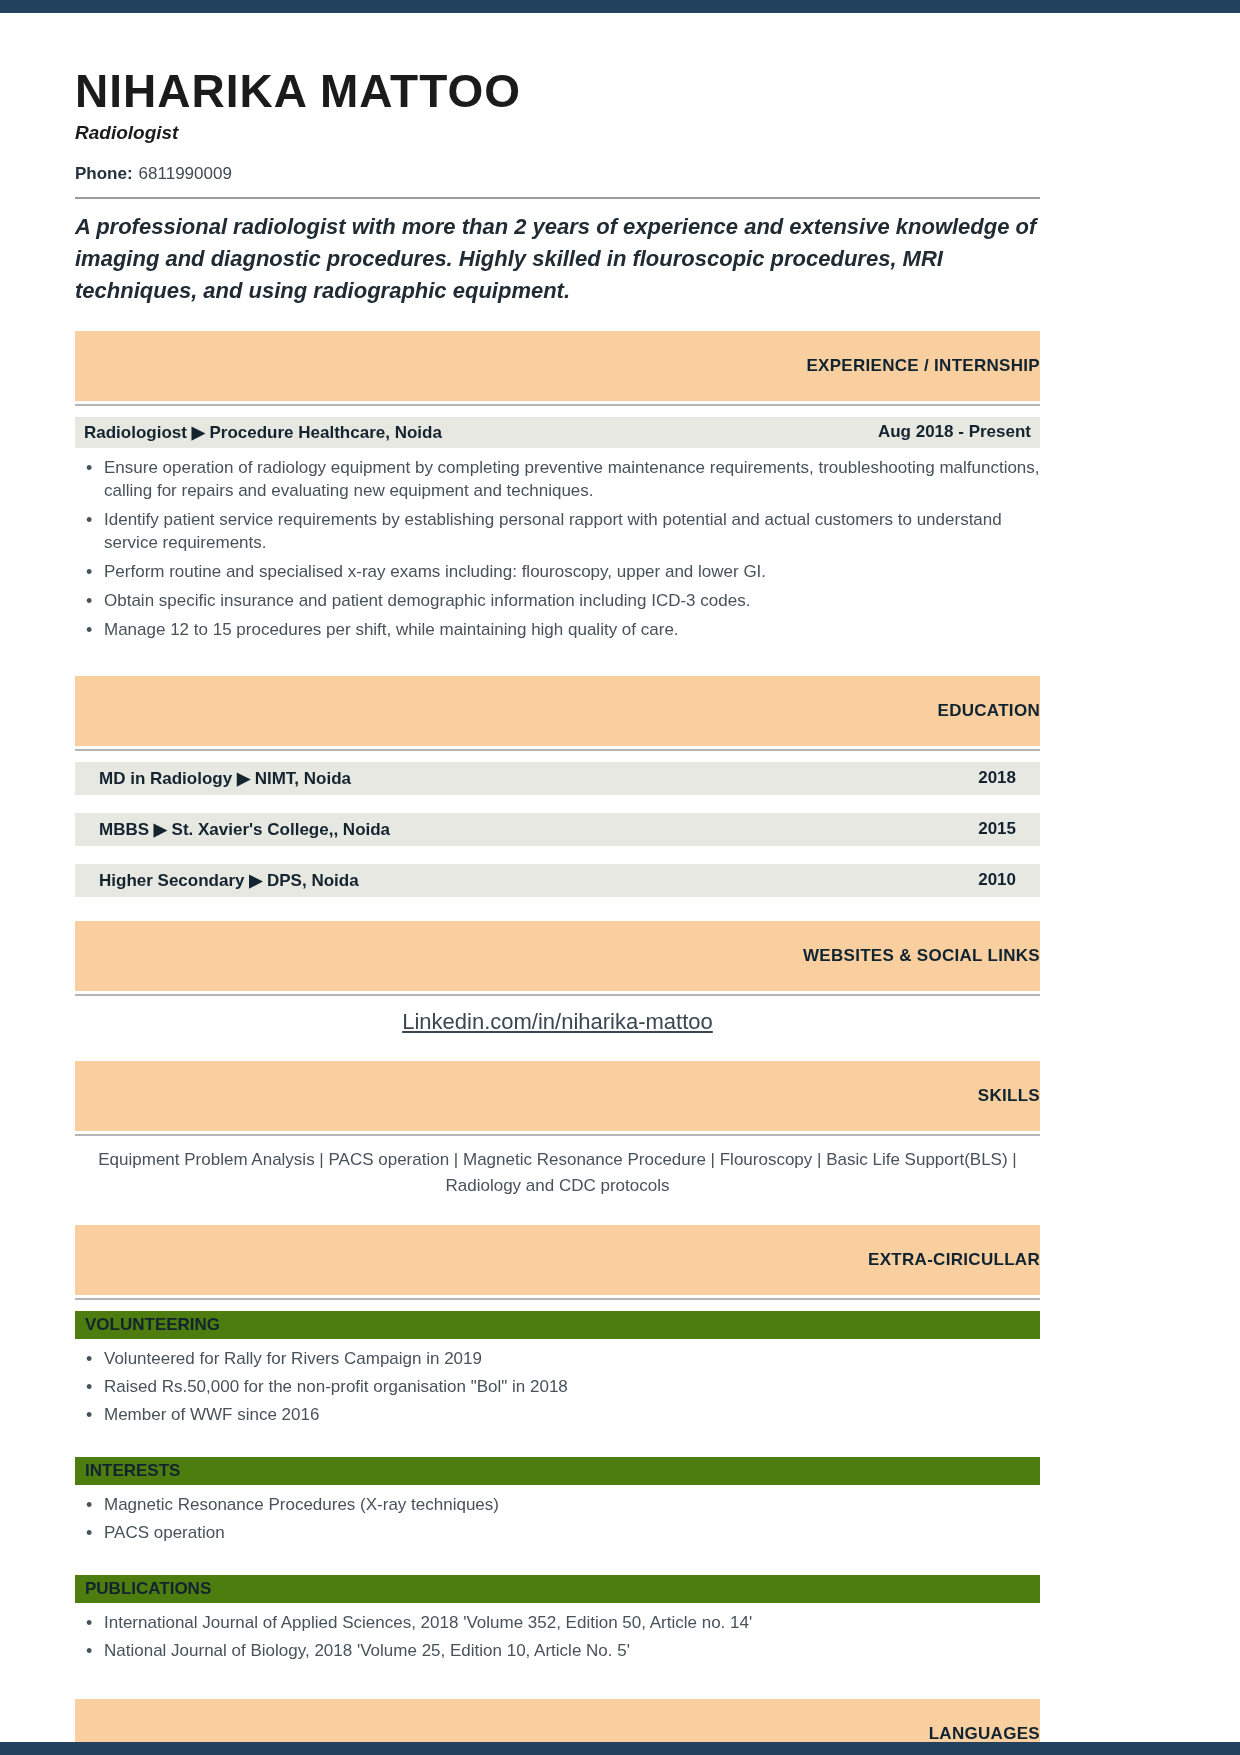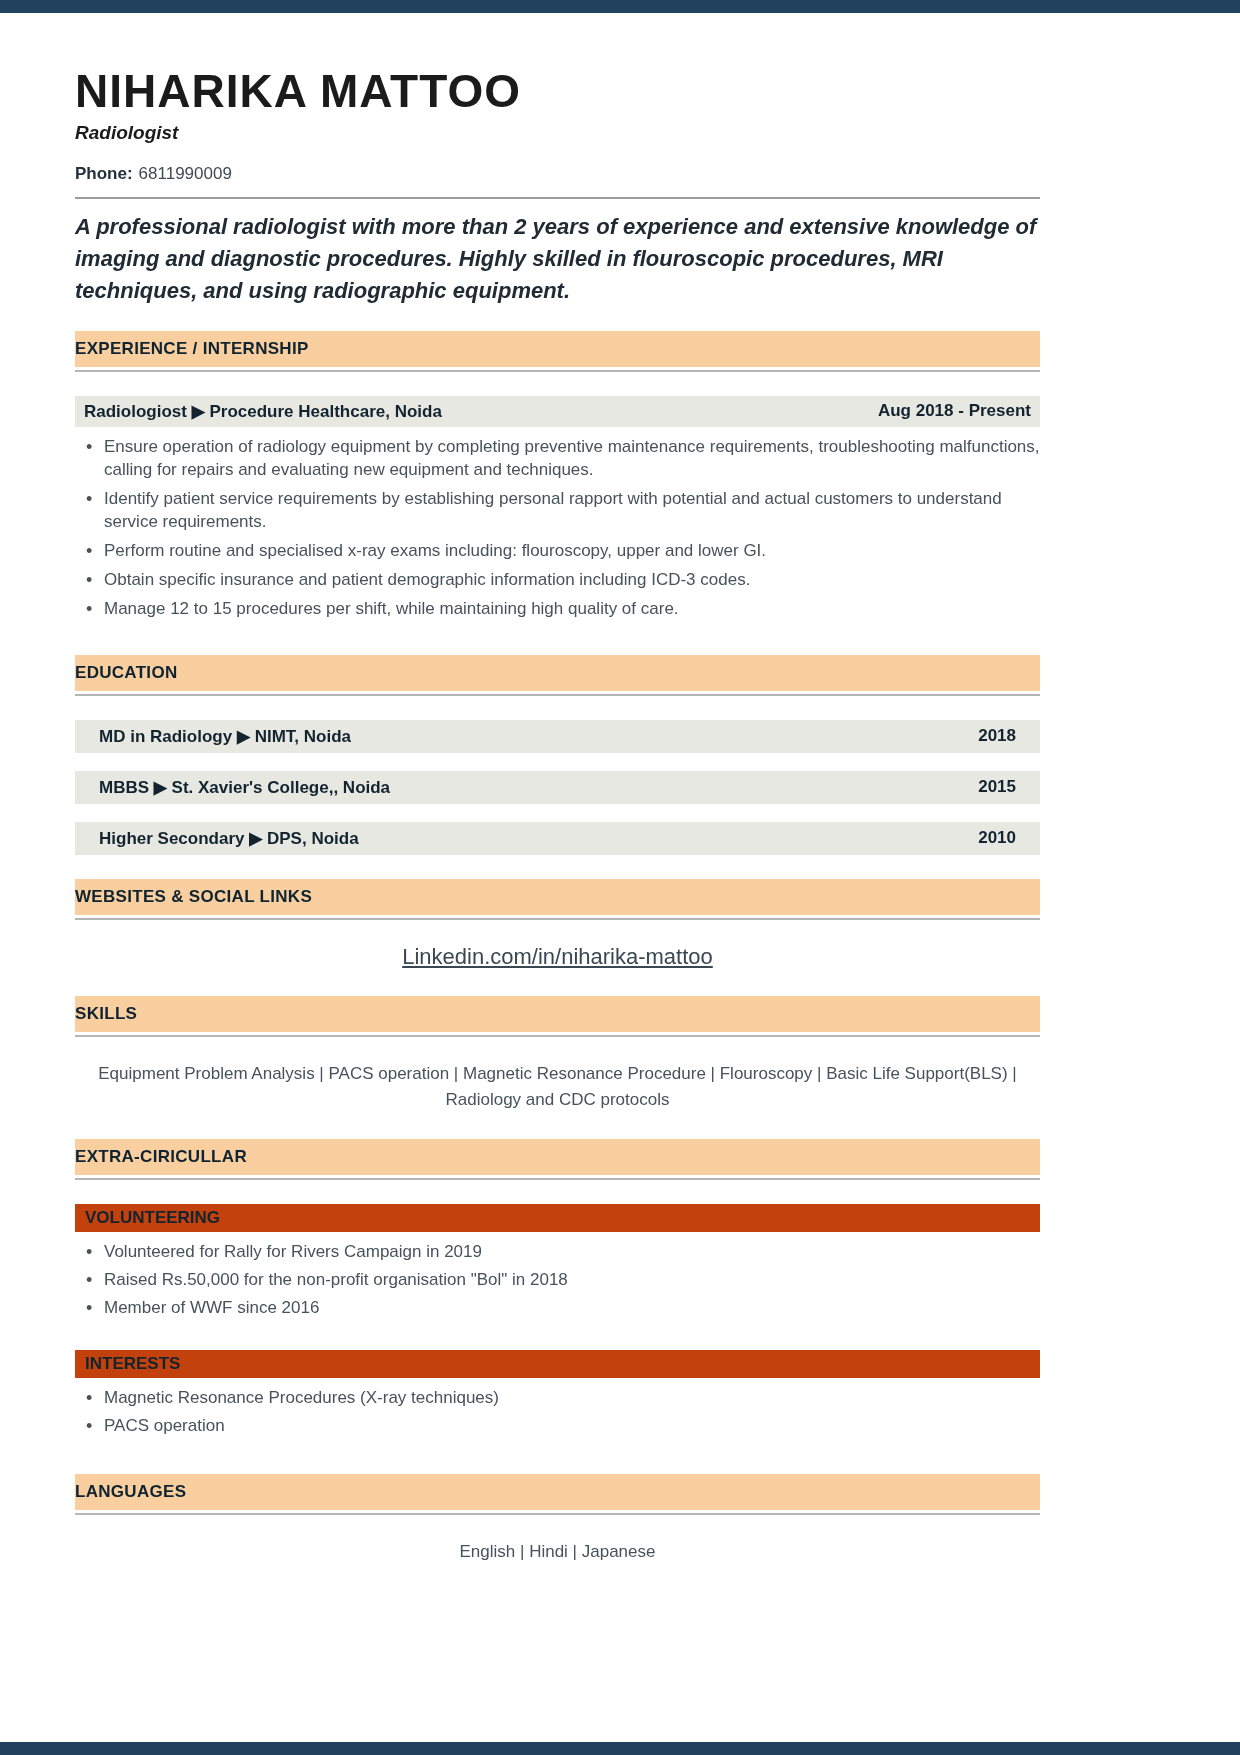--- a/index.html
+++ b/index.html
@@ -26,24 +26,24 @@
   }
   .role{margin-top:7px;font-size:19px;font-weight:bold;font-style:italic;color:#1b1b1b;}
   .contact{margin-top:18px;font-size:17px;line-height:23px;color:#3f4a52;}
   .contact .label{font-weight:bold;color:#22313b;margin-right:6px;}
   .rule{border:none;border-top:2px solid #9b9b9b;margin:12px 0 0 0;}
   .summary{
     margin:12px 0 0 0;font-size:22px;line-height:1.45;
     font-weight:bold;font-style:italic;color:#202b34;
   }
   .section-header{
-    position:relative;margin-top:24px;margin-bottom:29px;
+    position:relative;margin-top:24px;margin-bottom:16px;
     background:var(--peach);color:#0f2330;
     font-weight:bold;font-size:17px;letter-spacing:.3px;
-    text-align:left;padding:8px 0;
+    text-align:right;padding:25px 0;
   }
   .section-header::after{
     content:"";position:absolute;left:0;right:0;bottom:-5px;height:2px;background:#b5b5b5;
   }
   .job-bar{
     display:flex;justify-content:space-between;align-items:center;
     background:var(--graybar);padding:5px 9px;
     font-weight:bold;font-size:17px;color:var(--dark-text);
   }
   ul.bullets{margin:9px 0 0 0;padding:0 0 0 29px;list-style:none;}
@@ -58,21 +58,21 @@
     display:flex;justify-content:space-between;align-items:center;
     background:var(--graybar);padding:6px 24px;margin-bottom:18px;
     font-weight:bold;font-size:17px;color:var(--dark-text);
   }
   .center-line{text-align:center;margin:18px 0 26px 0;font-size:22px;}
   .link{color:#3a4750;text-decoration:underline;cursor:pointer;}
   .center-text{
     text-align:center;margin:16px 0 26px 0;font-size:17px;line-height:1.55;color:var(--body-text);
   }
   .subsection-header{
-    background:#c2410c;padding:4px 10px;margin:0 0 6px 0;
+    background:#4d7c0f;padding:4px 10px;margin:0 0 6px 0;
     font-weight:bold;font-size:17px;color:var(--dark-text);
   }
   .subsection{margin-bottom:30px;}
   .subsection ul.bullets li{margin-bottom:5px;}
 </style>
 </head>
 <body>
 
 <div class="accent-bar"></div>
 
@@ -140,19 +140,26 @@
   </div>
 
   <div class="subsection">
     <div class="subsection-header">INTERESTS</div>
     <ul class="bullets">
       <li>Magnetic Resonance Procedures (X-ray techniques)</li>
       <li>PACS operation</li>
     </ul>
   </div>
 
+  <div class="subsection">
+    <div class="subsection-header">PUBLICATIONS</div>
+    <ul class="bullets">
+      <li>International Journal of Applied Sciences, 2018 'Volume 352, Edition 50, Article no. 14'</li>
+      <li>National Journal of Biology, 2018 'Volume 25, Edition 10, Article No. 5'</li>
+    </ul>
+  </div>
 
   <div class="section-header" style="margin-top:36px;">LANGUAGES</div>
   <p class="center-text">English | Hindi | Japanese</p>
 
 </div>
 
 <div class="accent-bar bottom-bar"></div>
 
 </body></html>

